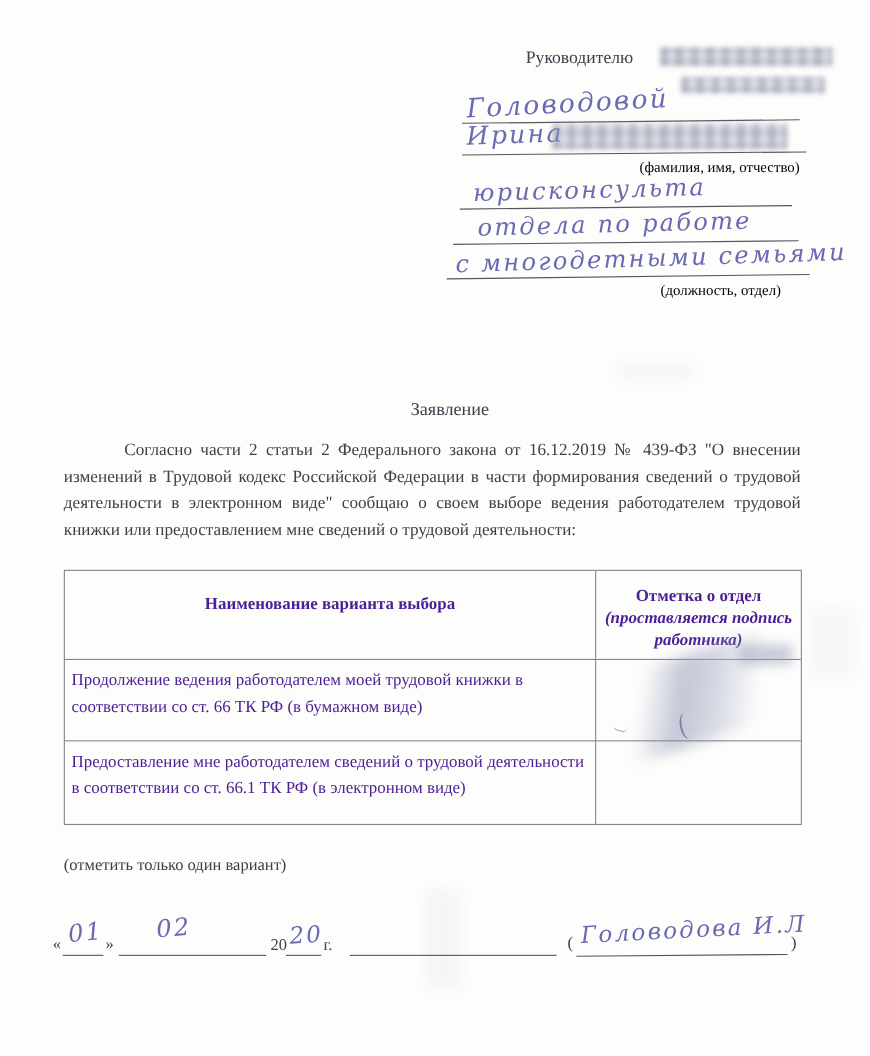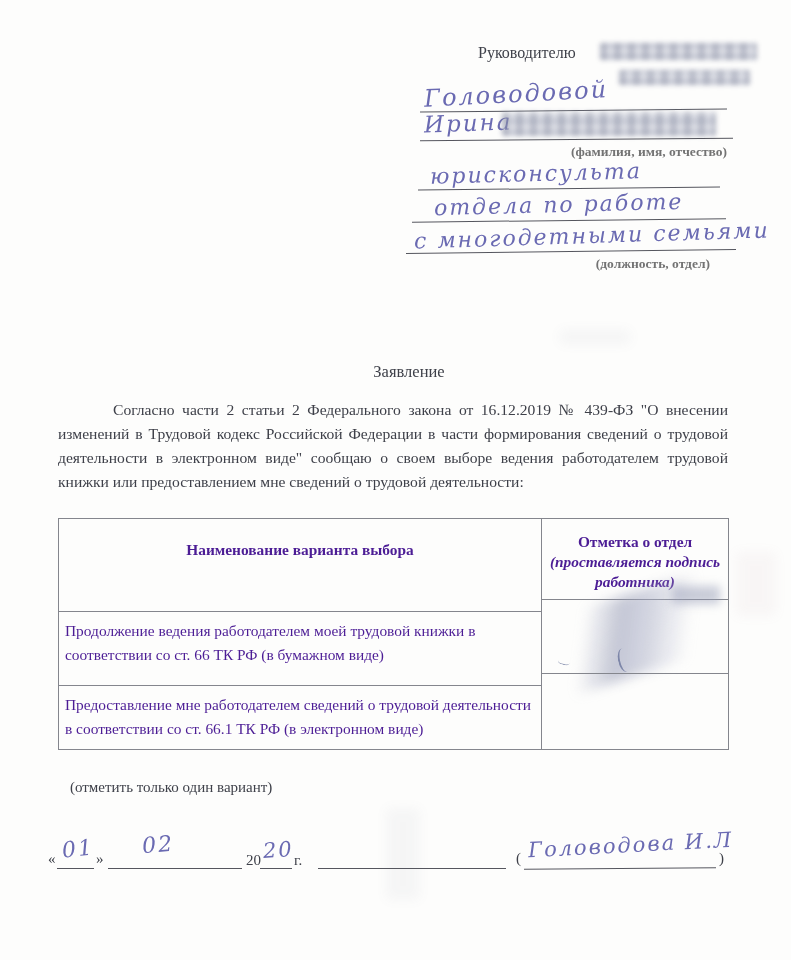--- a/index.html
+++ b/index.html
@@ -8,21 +8,21 @@
   .page {
     position:relative; width:791px; height:960px; overflow:hidden;
     background:#fdfdfc; color:#3e4049;
   }
   .print { font-family:"Liberation Serif", serif; color:#3e4049; position:absolute; }
   .hand {
     position:absolute; font-family:"DejaVu Serif", serif; font-style:italic;
     color:#6a6ab2; letter-spacing:2px; white-space:nowrap;
   }
   .uline { position:absolute; height:0; border-top:1.2px solid #55565e; }
-  .caption { position:absolute; font-size:13.5px; color:#737373; text-align:right;font-weight:bold; }
+  .caption { position:absolute; font-size:13.5px; color:#000000; text-align:right; }
   .redact {
     position:absolute; border-radius:2px; opacity:.8;
     background-image:
       repeating-linear-gradient(90deg, rgba(122,128,152,.55) 0 7px, rgba(185,190,206,.4) 7px 14px),
       repeating-linear-gradient(0deg, rgba(132,138,162,.5) 0 6px, rgba(196,200,214,.35) 6px 12px);
     filter: blur(2.5px);
   }
   .title { width:791px; text-align:center; font-size:16.5px; }
   .para {
     position:absolute; left:58px; top:398px; width:670px;
@@ -33,38 +33,38 @@
     position:absolute; left:58px; top:518px; width:671px;
     display:grid; grid-template-columns:482px 187px; grid-template-rows:80px 74px 76px;
     border:1px solid #84868d;
   }
   .cell { position:relative; font-size:15.4px; color:#4c1d95; }
   .cell.c2 { border-left:1px solid #84868d; }
   .cell.r2, .cell.r3 { border-top:1px solid #84868d; }
   .th.c1 { display:flex; justify-content:center; padding-top:22px; font-weight:bold; }
   .th.c2 { text-align:center; padding-top:13px; line-height:20px; font-weight:bold; }
   .th-note { font-style:italic; display:block; padding:0 6px; }
-  .td.c1 { padding:7px 10px 0 6px; line-height:23.5px;margin-top:12px; }
+  .td.c1 { padding:7px 10px 0 6px; line-height:23.5px; }
   .sig-blur {
     position:absolute; left:8px; top:-6px; width:168px; height:80px;
     background:linear-gradient(115deg, transparent 22%, rgba(148,153,180,.55) 42%,
       rgba(172,176,200,.5) 58%, transparent 80%);
     filter:blur(6px); transform:rotate(-18deg); pointer-events:none;
   }
   .sig-blur2 {
     position:absolute; left:130px; top:-14px; width:48px; height:18px;
     background:rgba(150,155,182,.5); filter:blur(5px); pointer-events:none;
   }
   .pen-mark { position:absolute; pointer-events:none; }
   .pm1 { left:16px; top:58px; width:12px; height:7px;
          border-bottom:1.6px solid #8a93b0; border-radius:45%; transform:rotate(14deg); }
   .pm2 { left:76px; top:48px; width:13px; height:24px;
          border-left:2px solid #7d86a8; border-radius:50%; transform:rotate(-12deg); }
   .artifact { position:absolute; background:#6f7488; filter:blur(6px); pointer-events:none; }
-  .footnote { position:absolute; left:58px; top:779px; font-size:15px; color:#3e4049;margin-left:12px; }
+  .footnote { position:absolute; left:58px; top:779px; font-size:15px; color:#3e4049; }
   .dl-print { font-size:15px; }
   .hand-digit { font-size:22px; }
 </style>
 </head>
 <body>
 
 <div class="page">
 
   <span class="print" style="left:478px; top:44px; font-size:16px;">Руководителю</span>
   <div class="redact" style="left:600px; top:43px; width:157px; height:17px;"></div>

